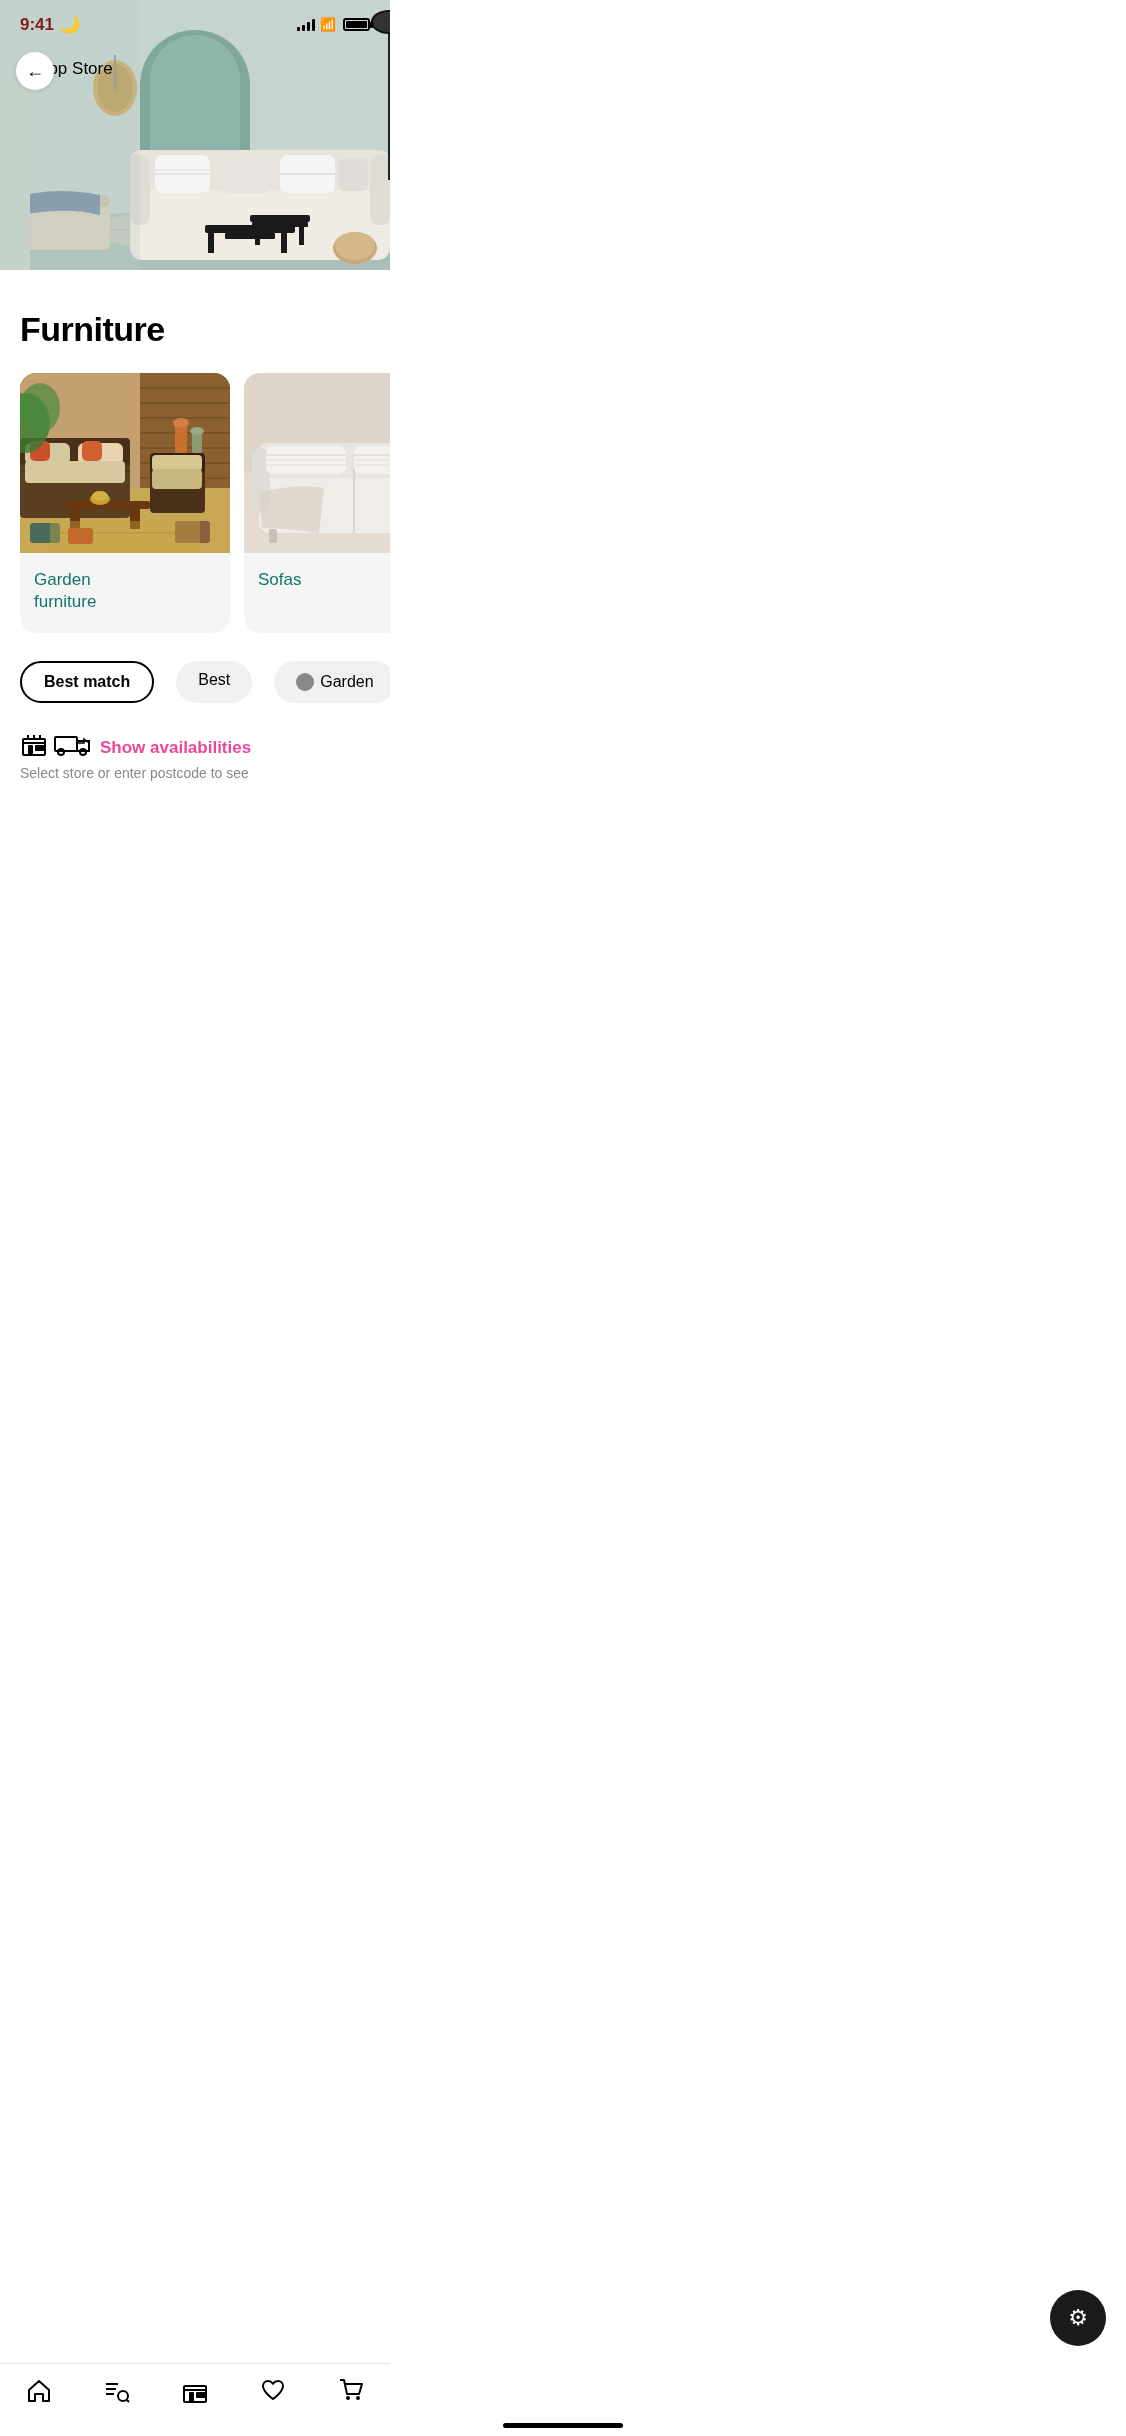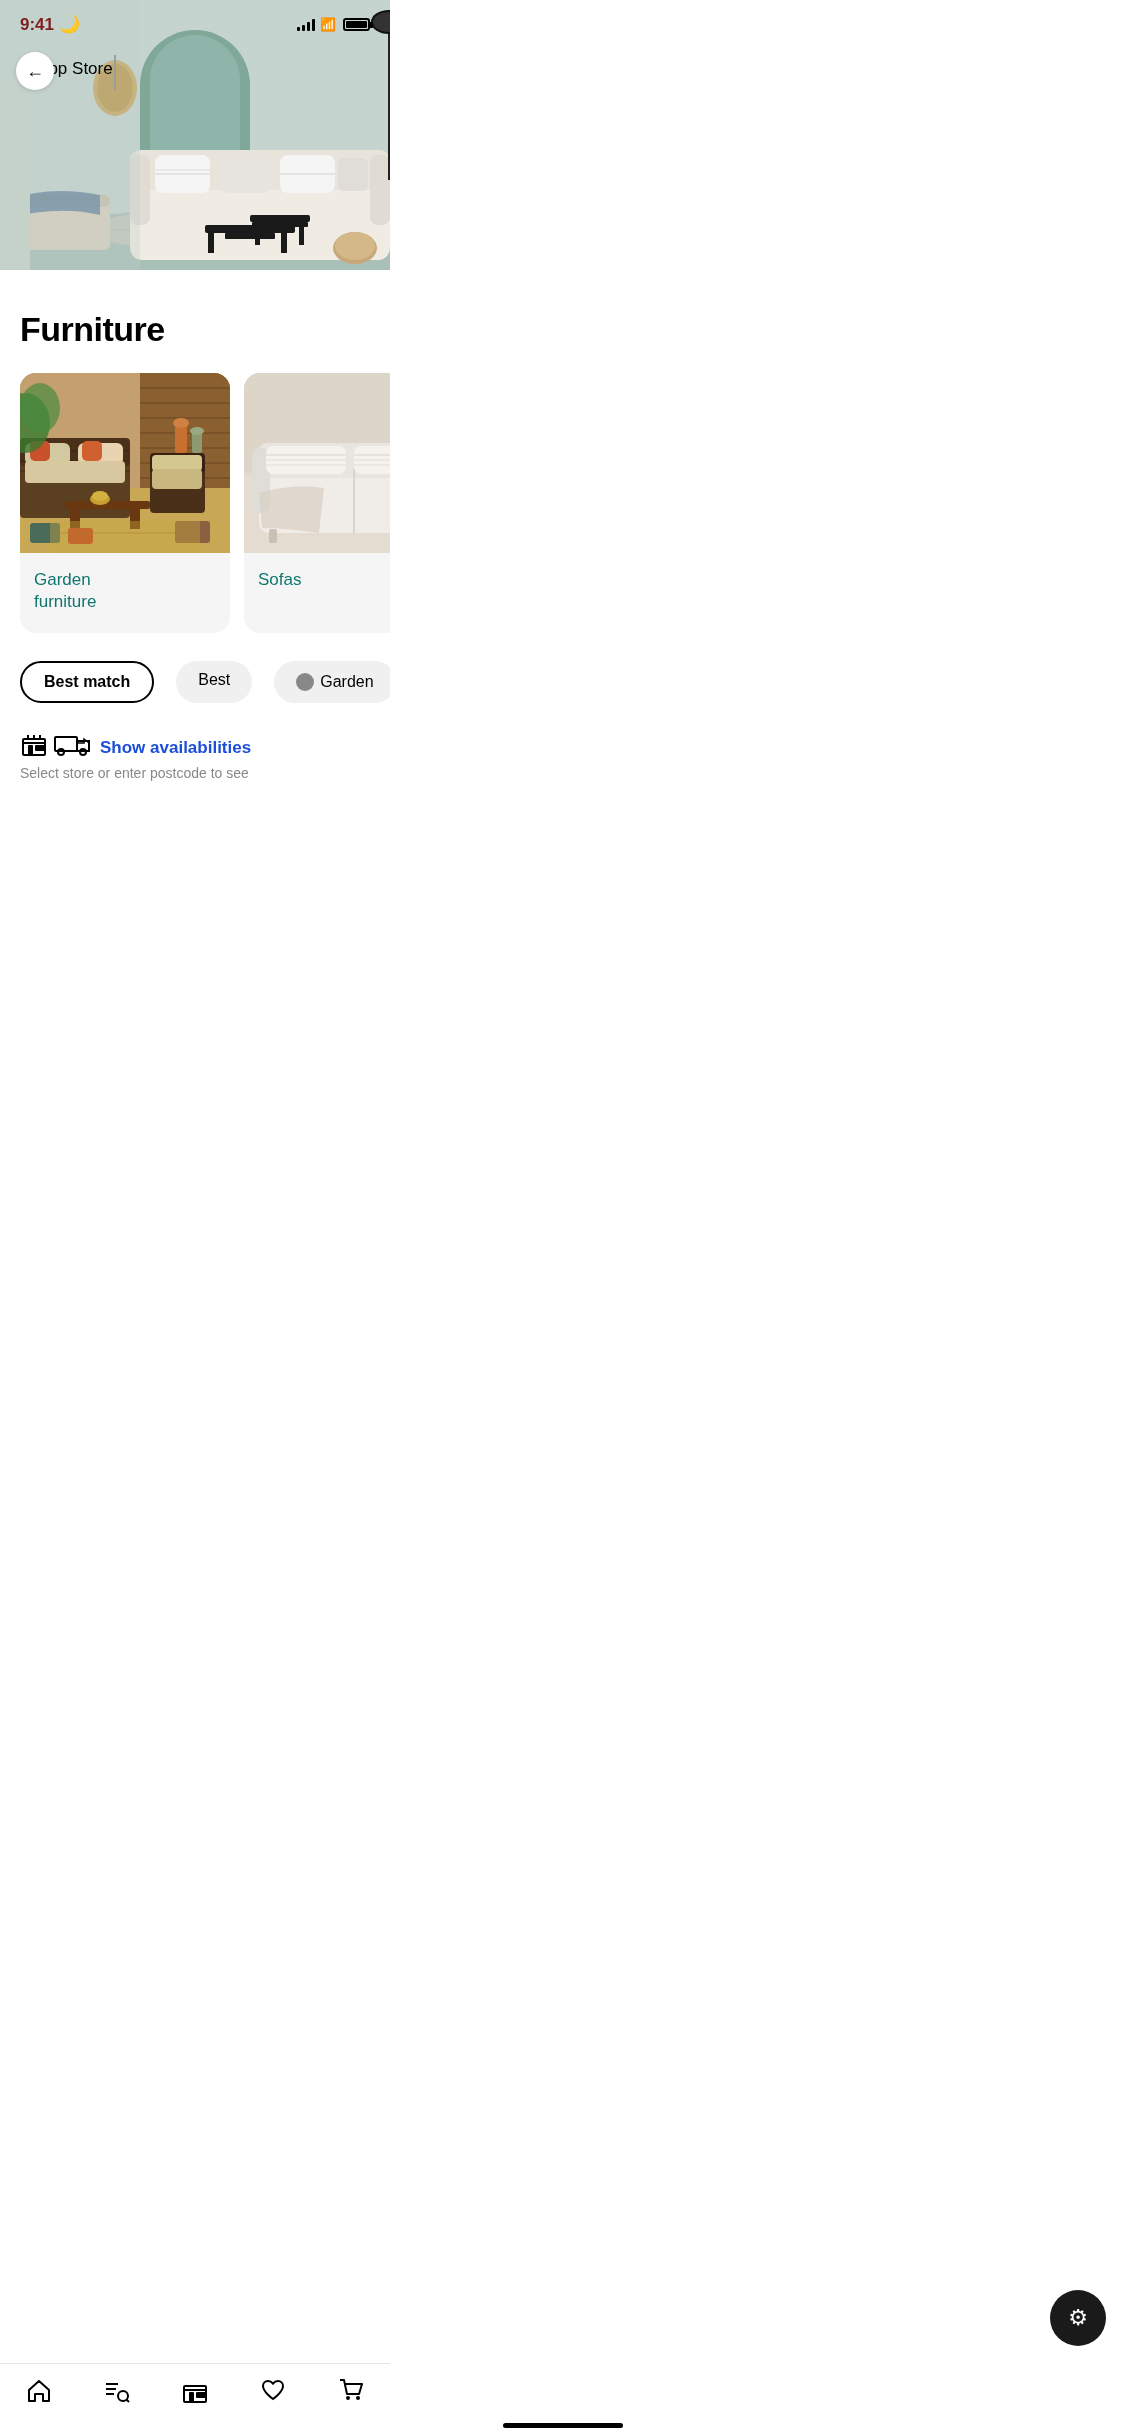--- a/index.html
+++ b/index.html
@@ -250,21 +250,21 @@
       align-items: center;
       gap: 6px;
     }
     .avail-icon {
       font-size: 22px;
       color: #000;
     }
     .avail-label {
       font-size: 17px;
       font-weight: 600;
-      color: #1d4ed8;
+      color: #ec4899;
     }
     .avail-sub {
       font-size: 14px;
       color: #888;
       margin-top: 0;
     }
 
     
     .fab {
       position: fixed;

